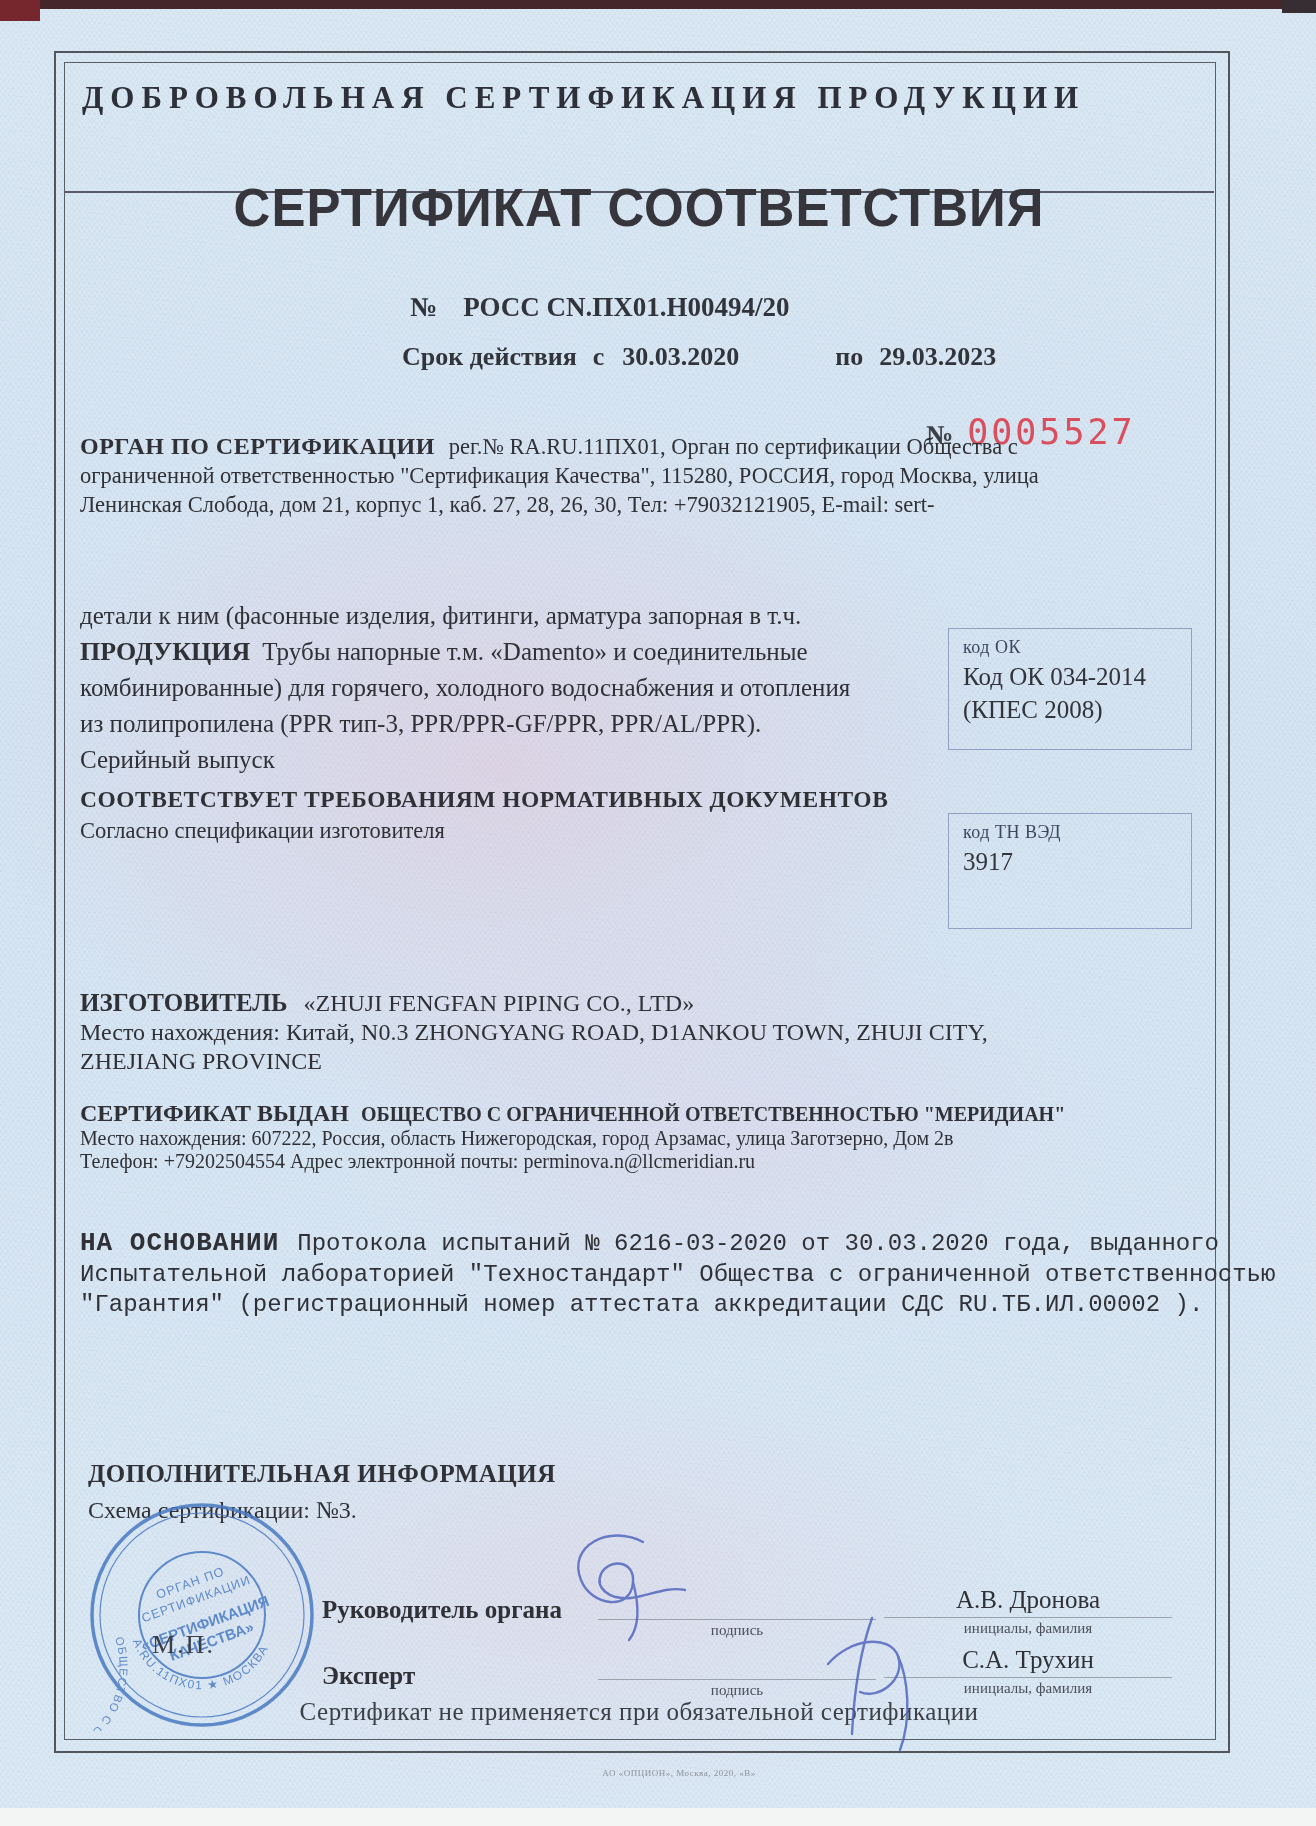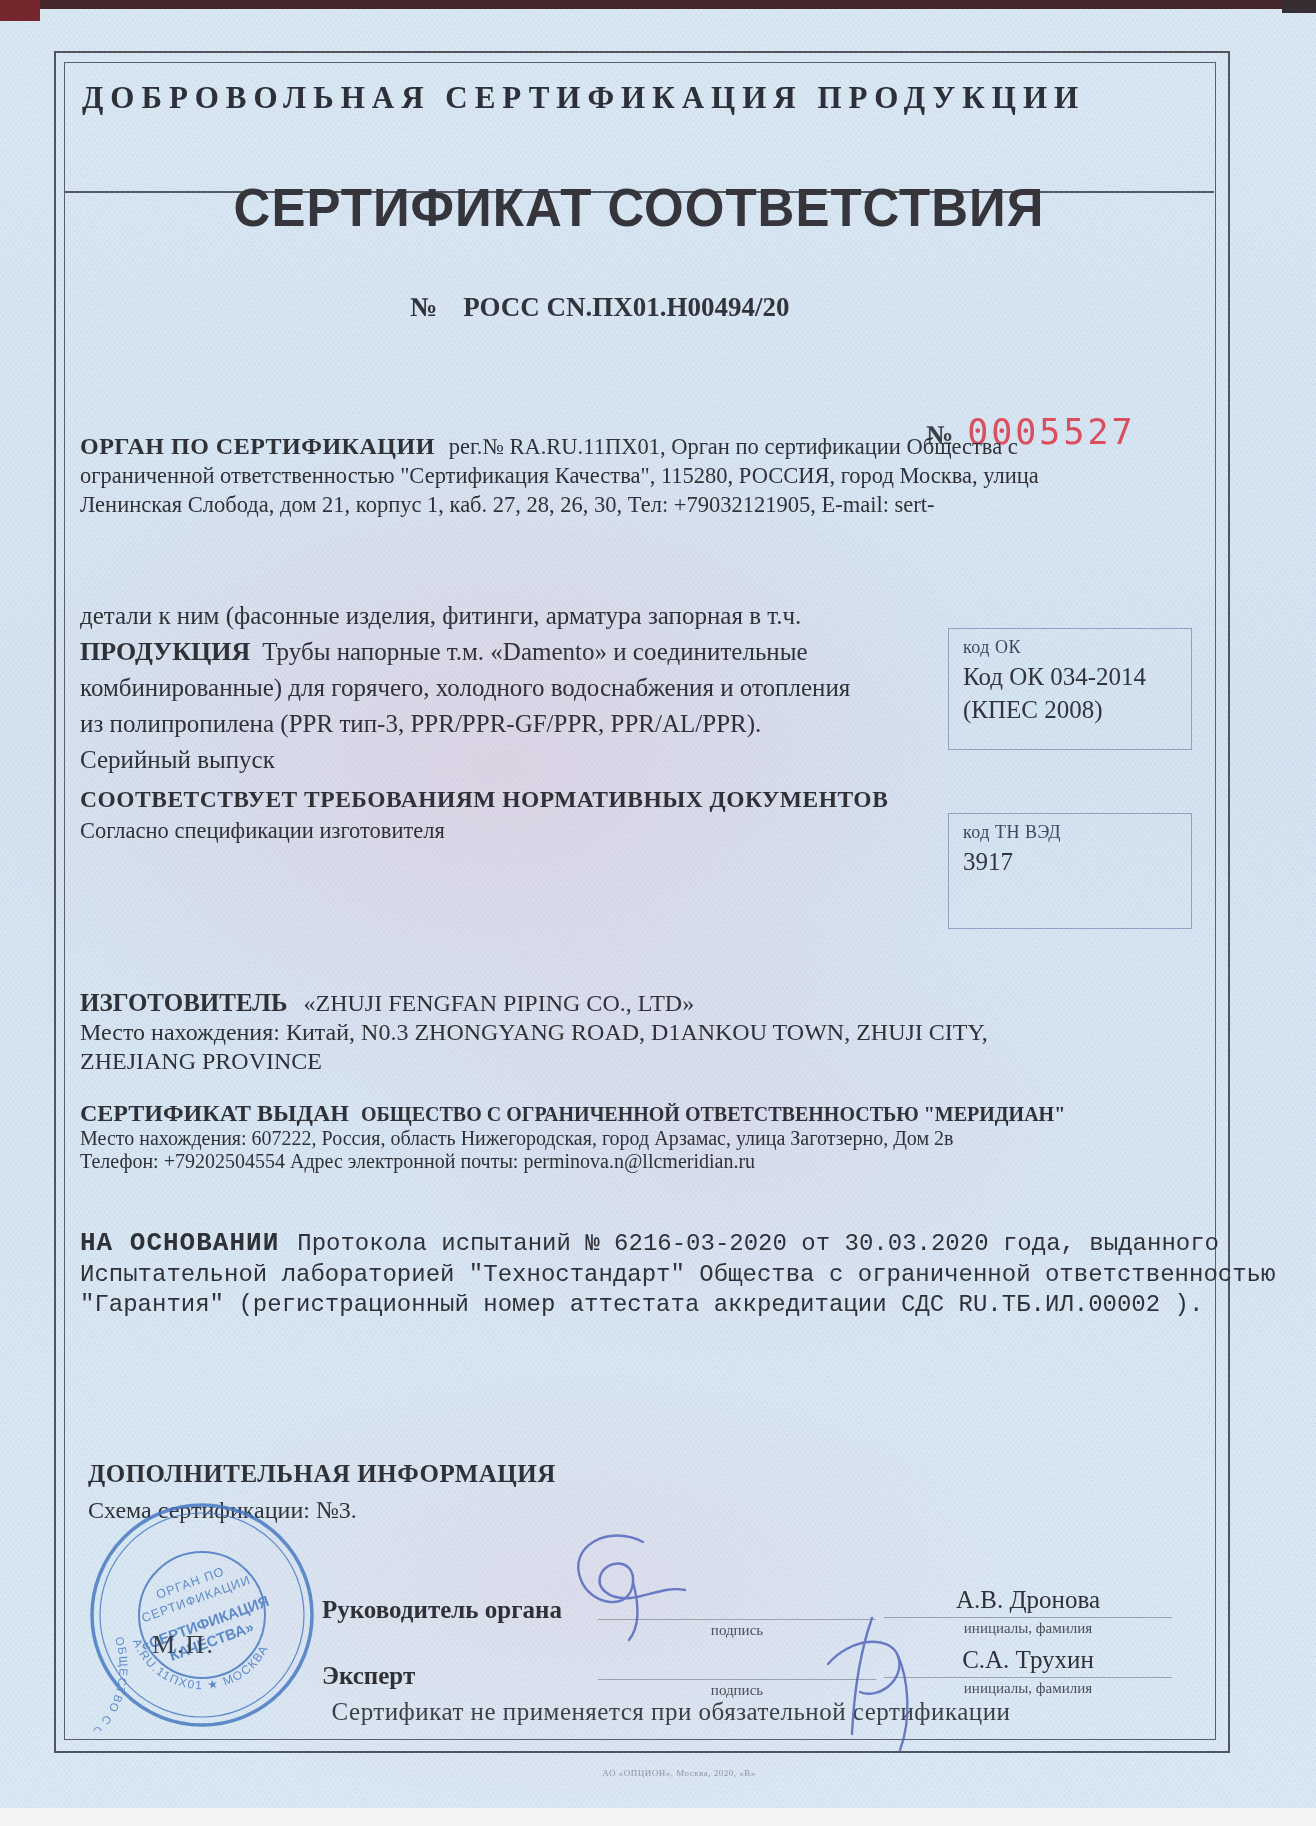--- a/index.html
+++ b/index.html
@@ -100,21 +100,21 @@
   #name1{left:884px;top:1586px;}
   #name2{left:884px;top:1646px;}
 
   #mp{left:152px;top:1630px;font-size:26px;letter-spacing:2px;color:#3b3f47;z-index:4;}
   #stamp{left:86px;top:1499px;z-index:3;opacity:0.84;}
   .sig-svg{z-index:3;}
   #sig1{left:545px;top:1528px;}
   #sig2{left:806px;top:1612px;}
 
   #footnote{left:64px;top:1698px;width:1150px;text-align:center;
-    font-size:25px;letter-spacing:0.5px;color:#3b4046;padding-left:32px;}
+    font-size:25px;letter-spacing:0.5px;color:#3b4046;}
   #printinfo{left:80px;top:1768px;width:1198px;text-align:center;
     font-size:9px;letter-spacing:0.5px;color:#8d929b;}
 </style>
 </head>
 <body>
 
 <div class="page">
 
   <div class="abs" id="scan-top"></div>
   <div class="abs" id="scan-corner-l"></div>
@@ -125,20 +125,23 @@
   <div class="abs" id="frame-inner"></div>
   <div class="abs" id="band-divider"></div>
 
   <div class="abs nw" id="banner">ДОБРОВОЛЬНАЯ СЕРТИФИКАЦИЯ ПРОДУКЦИИ</div>
   <div class="abs nw" id="doc-title">СЕРТИФИКАТ СООТВЕТСТВИЯ</div>
 
   <div class="abs nw" id="cert-no">
     <span>№</span><span class="val">РОСС CN.ПХ01.Н00494/20</span>
   </div>
 
+  <div class="abs nw" id="validity">
+    <span>Срок действия</span><span class="vfl">с</span><span class="vfrom">30.03.2020</span><span class="vtl">по</span><span class="vto">29.03.2023</span>
+  </div>
 
   <div class="abs nw" id="serial">
     <span class="sign">№</span><span class="digits">0005527</span>
   </div>
 
   <div class="abs para" id="organ">
     <div><span class="lbl">ОРГАН ПО СЕРТИФИКАЦИИ</span><span>рег.№ RA.RU.11ПХ01, Орган по сертификации Общества с</span></div>
     <div>ограниченной ответственностью "Сертификация Качества", 115280, РОССИЯ, город Москва, улица</div>
     <div>Ленинская Слобода, дом 21, корпус 1, каб. 27, 28, 26, 30, Тел: +79032121905, E-mail: sert-</div>
   </div>

